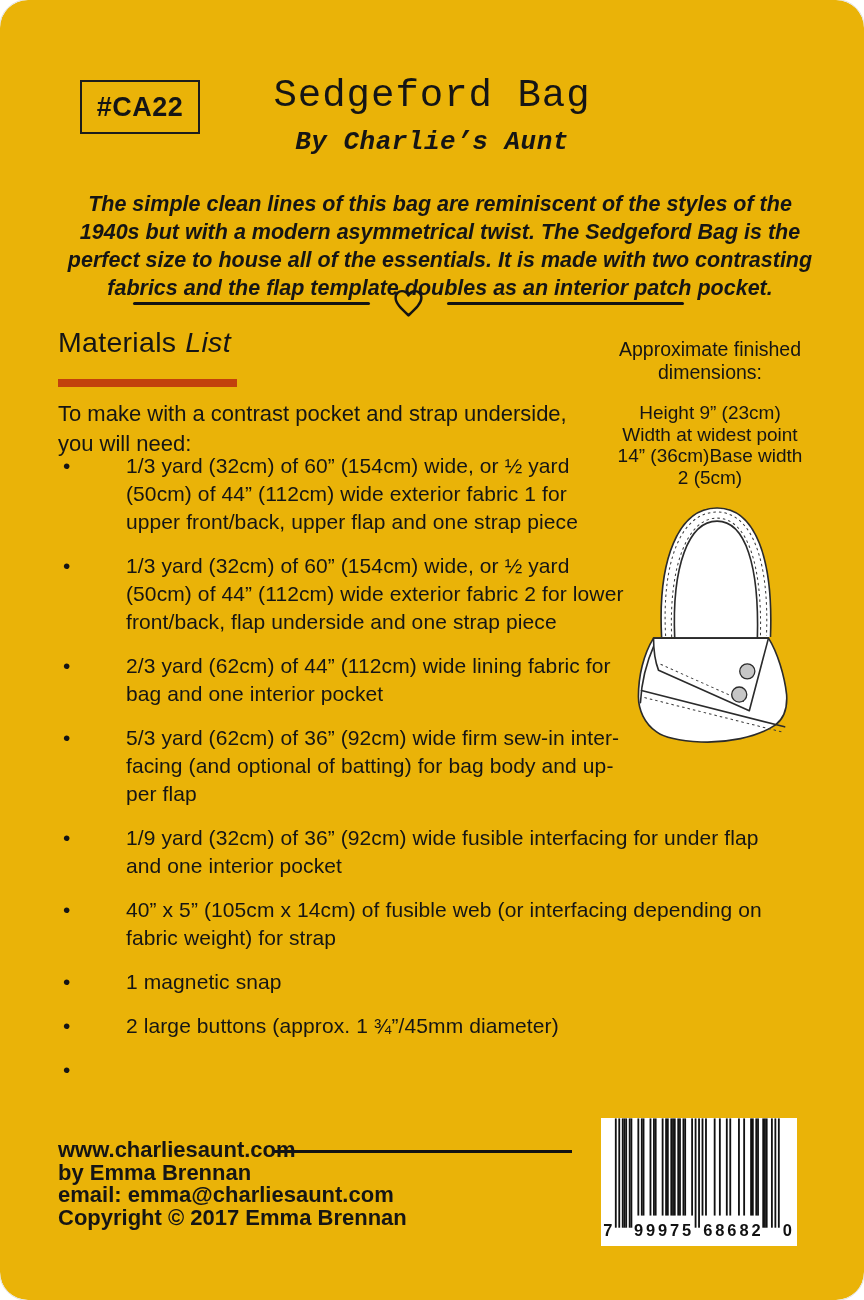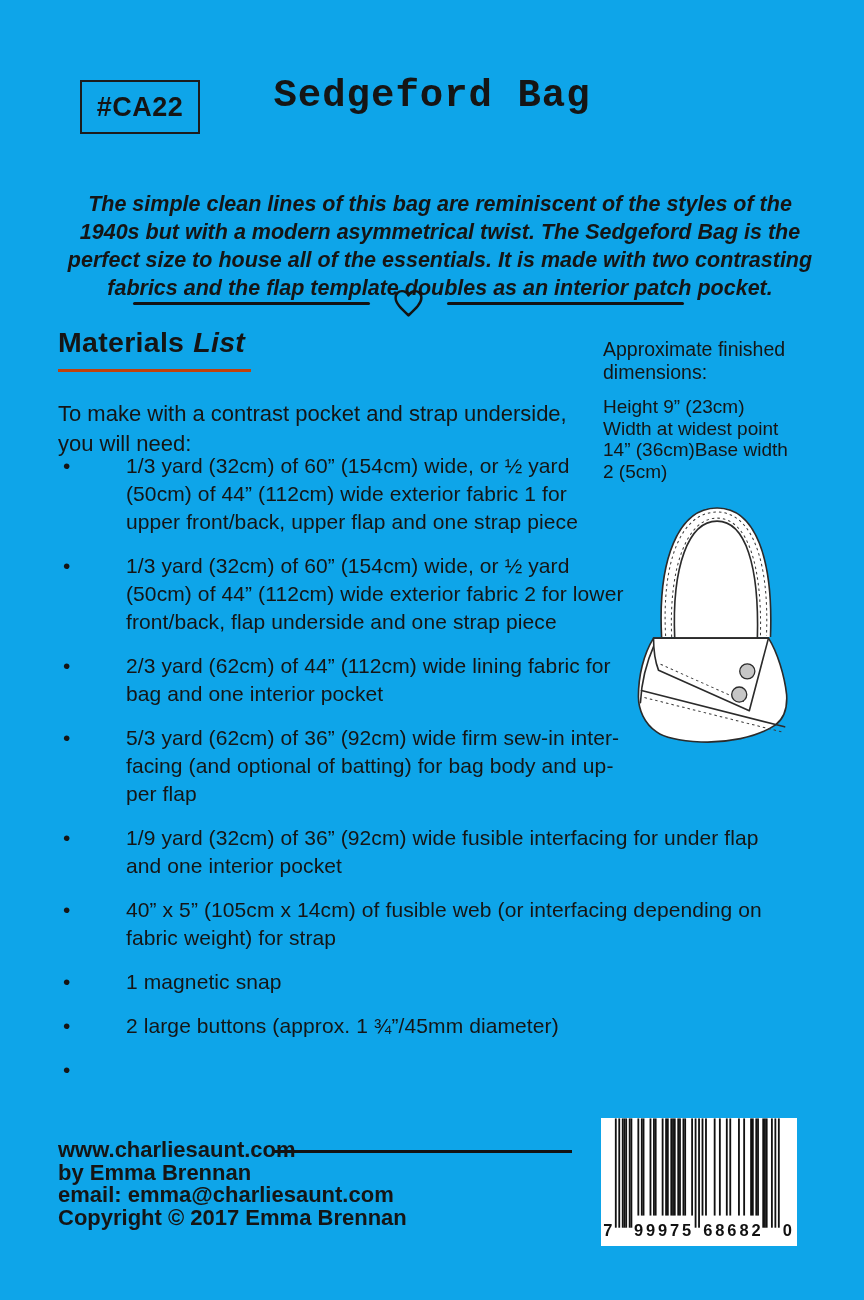--- a/index.html
+++ b/index.html
@@ -1,61 +1,61 @@
 <!DOCTYPE html>
 <html style="--ink: #151515;"><head>
 <meta charset="utf-8">
 <style>
   :root{ --ink:#151515; }
   html,body{ margin:0; padding:0; background:#fff; }
   .page{
-    position:relative; width:864px; height:1300px; background:#0ea5e9;
+    position:relative; width:864px; height:1300px; background:#eab308;
     font-family:"Liberation Sans", sans-serif; color:var(--ink);
-    outline:1px solid #e3e3e3; overflow:hidden;
+    outline:1px solid #e3e3e3; overflow:hidden;border-radius:28px;
   }
   .ca-box{
     position:absolute; left:80px; top:80px; width:116px; height:50px;
     border:2.5px solid #1c1c1c; display:flex; align-items:center; justify-content:center;
   }
   .ca-box span{ font-weight:bold; font-size:27px; letter-spacing:.5px; }
   .title{
     position:absolute; left:0; right:0; top:74px; margin:0; text-align:center;
-    font-family:"Liberation Mono", monospace; font-weight:700; font-size:39px;
+    font-family:"Liberation Mono", monospace; font-weight:400; font-size:39px;
     letter-spacing:1px;
   }
   .byline{
     position:absolute; left:0; right:0; top:127px; text-align:center;
     font-family:"Liberation Mono", monospace; font-style:italic; font-weight:600;
     font-size:26px; letter-spacing:.5px;
   }
   .desc{
     position:absolute; left:42px; top:182px; width:780px; margin:8px;
     font-style:italic; font-weight:600; font-size:21.5px; line-height:28px;
     text-align:center; white-space:pre-line;
   }
   .divider{
     position:absolute; left:133px; top:288px; display:flex; align-items:center;
   }
   .dline{ display:block; width:237px; height:3px; background:#131313; border-radius:2px; }
   .divider svg{ margin:0 22px; display:block; }
   .mat-heading{
     position:absolute; left:58px; top:326px; margin:0;
-    font-size:28.5px; font-weight:bold; letter-spacing:.3px;
-    display:inline-block; border-bottom:3px solid #c2410c; padding-bottom:10px; padding-right:6px;
+    font-size:28.5px; font-weight:normal; letter-spacing:.3px;
+    display:inline-block; border-bottom:8px solid #c2410c; padding-bottom:20px; padding-right:6px;
   }
   .mat-heading .w2{ font-style:italic; margin-left:9px; }
   .intro{
     position:absolute; left:58px; top:399px; margin:0; width:560px;
     font-weight:normal; font-size:22px; line-height:30px; white-space:pre-line;
   }
   .dims{
-    position:absolute; left:603px; top:338px; width:214px; 
+    position:absolute; left:603px; top:338px; width:214px; text-align:center;
   }
   .dims-heading{ font-size:19.5px; line-height:23px; white-space:pre-line; }
-  .dims-lines{ margin-top:12px; font-size:19px; line-height:21.5px; white-space:pre-line; }
+  .dims-lines{ margin-top:18px; font-size:19px; line-height:21.5px; white-space:pre-line; }
   .bag{ position:absolute; left:630px; top:503px; }
   .mlist{ position:absolute; left:58px; top:452px; width:745px; }
   .mi{ display:flex; margin-bottom:16px; }
   .mi .dot{ width:63px; flex:0 0 63px; font-size:21px; line-height:28px; padding-left:5px; }
   .mi .mtext{ font-size:21px; line-height:28px; white-space:pre-line; letter-spacing:.1px; }
   .footer-text{
     position:absolute; left:58px; top:1139px;
     font-weight:bold; font-size:22px; line-height:22.5px;
   }
   .frule{ position:absolute; left:273px; top:1150px; width:299px; height:3px; background:#131313; }
@@ -72,20 +72,21 @@
 </head>
 <body>
 
 <div class="page">
 
   <div class="ca-box">
     <span>#CA22</span>
   </div>
 
   <h1 class="title">Sedgeford Bag</h1>
+  <div class="byline">By Charlie’s Aunt</div>
 
   <p class="desc">The simple clean lines of this bag are reminiscent of the styles of the
 1940s but with a modern asymmetrical twist. The Sedgeford Bag is the
 perfect size to house all of the essentials. It is made with two contrasting
 fabrics and the flap template doubles as an interior patch pocket.</p>
 
   <div class="divider">
     <span class="dline"></span>
     <svg width="33" height="31" viewBox="0 0 32 30">
       <path d="M16 26.5 C9 20 3.5 15 3.5 9.5 C3.5 5.5 6.5 3 9.7 3 C12.3 3 14.8 4.6 16 7.2 C17.2 4.6 19.7 3 22.3 3 C25.5 3 28.5 5.5 28.5 9.5 C28.5 15 23 20 16 26.5 Z" fill="none" stroke="#131313" stroke-width="2.4" stroke-linejoin="round"></path>

